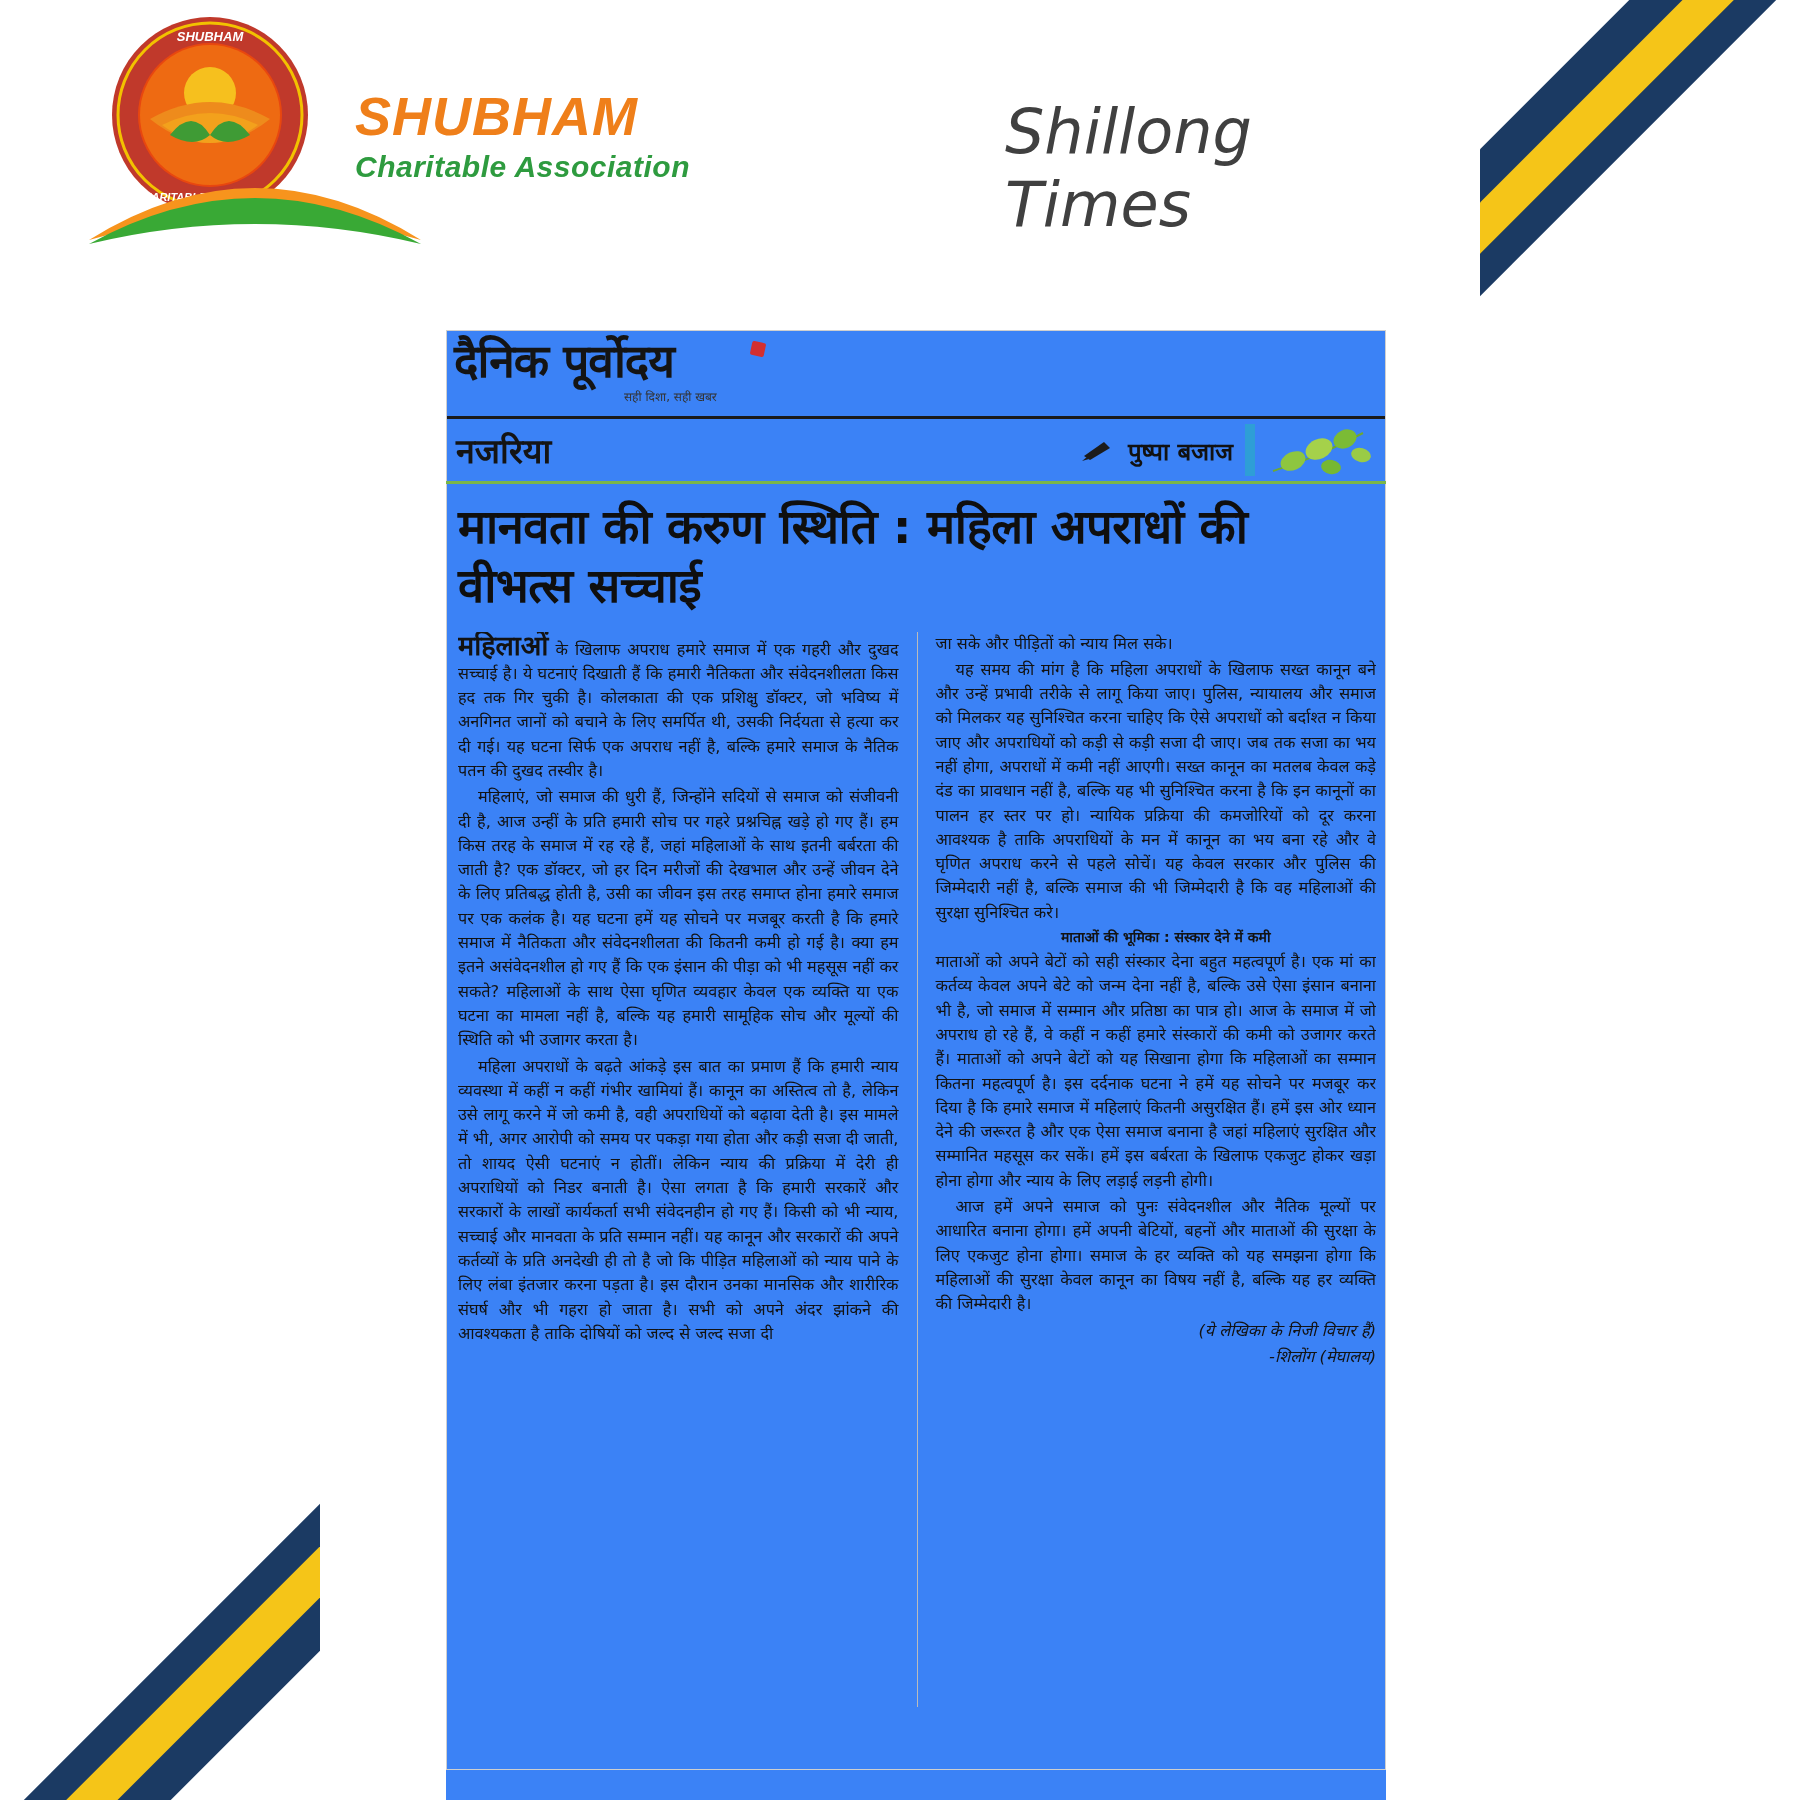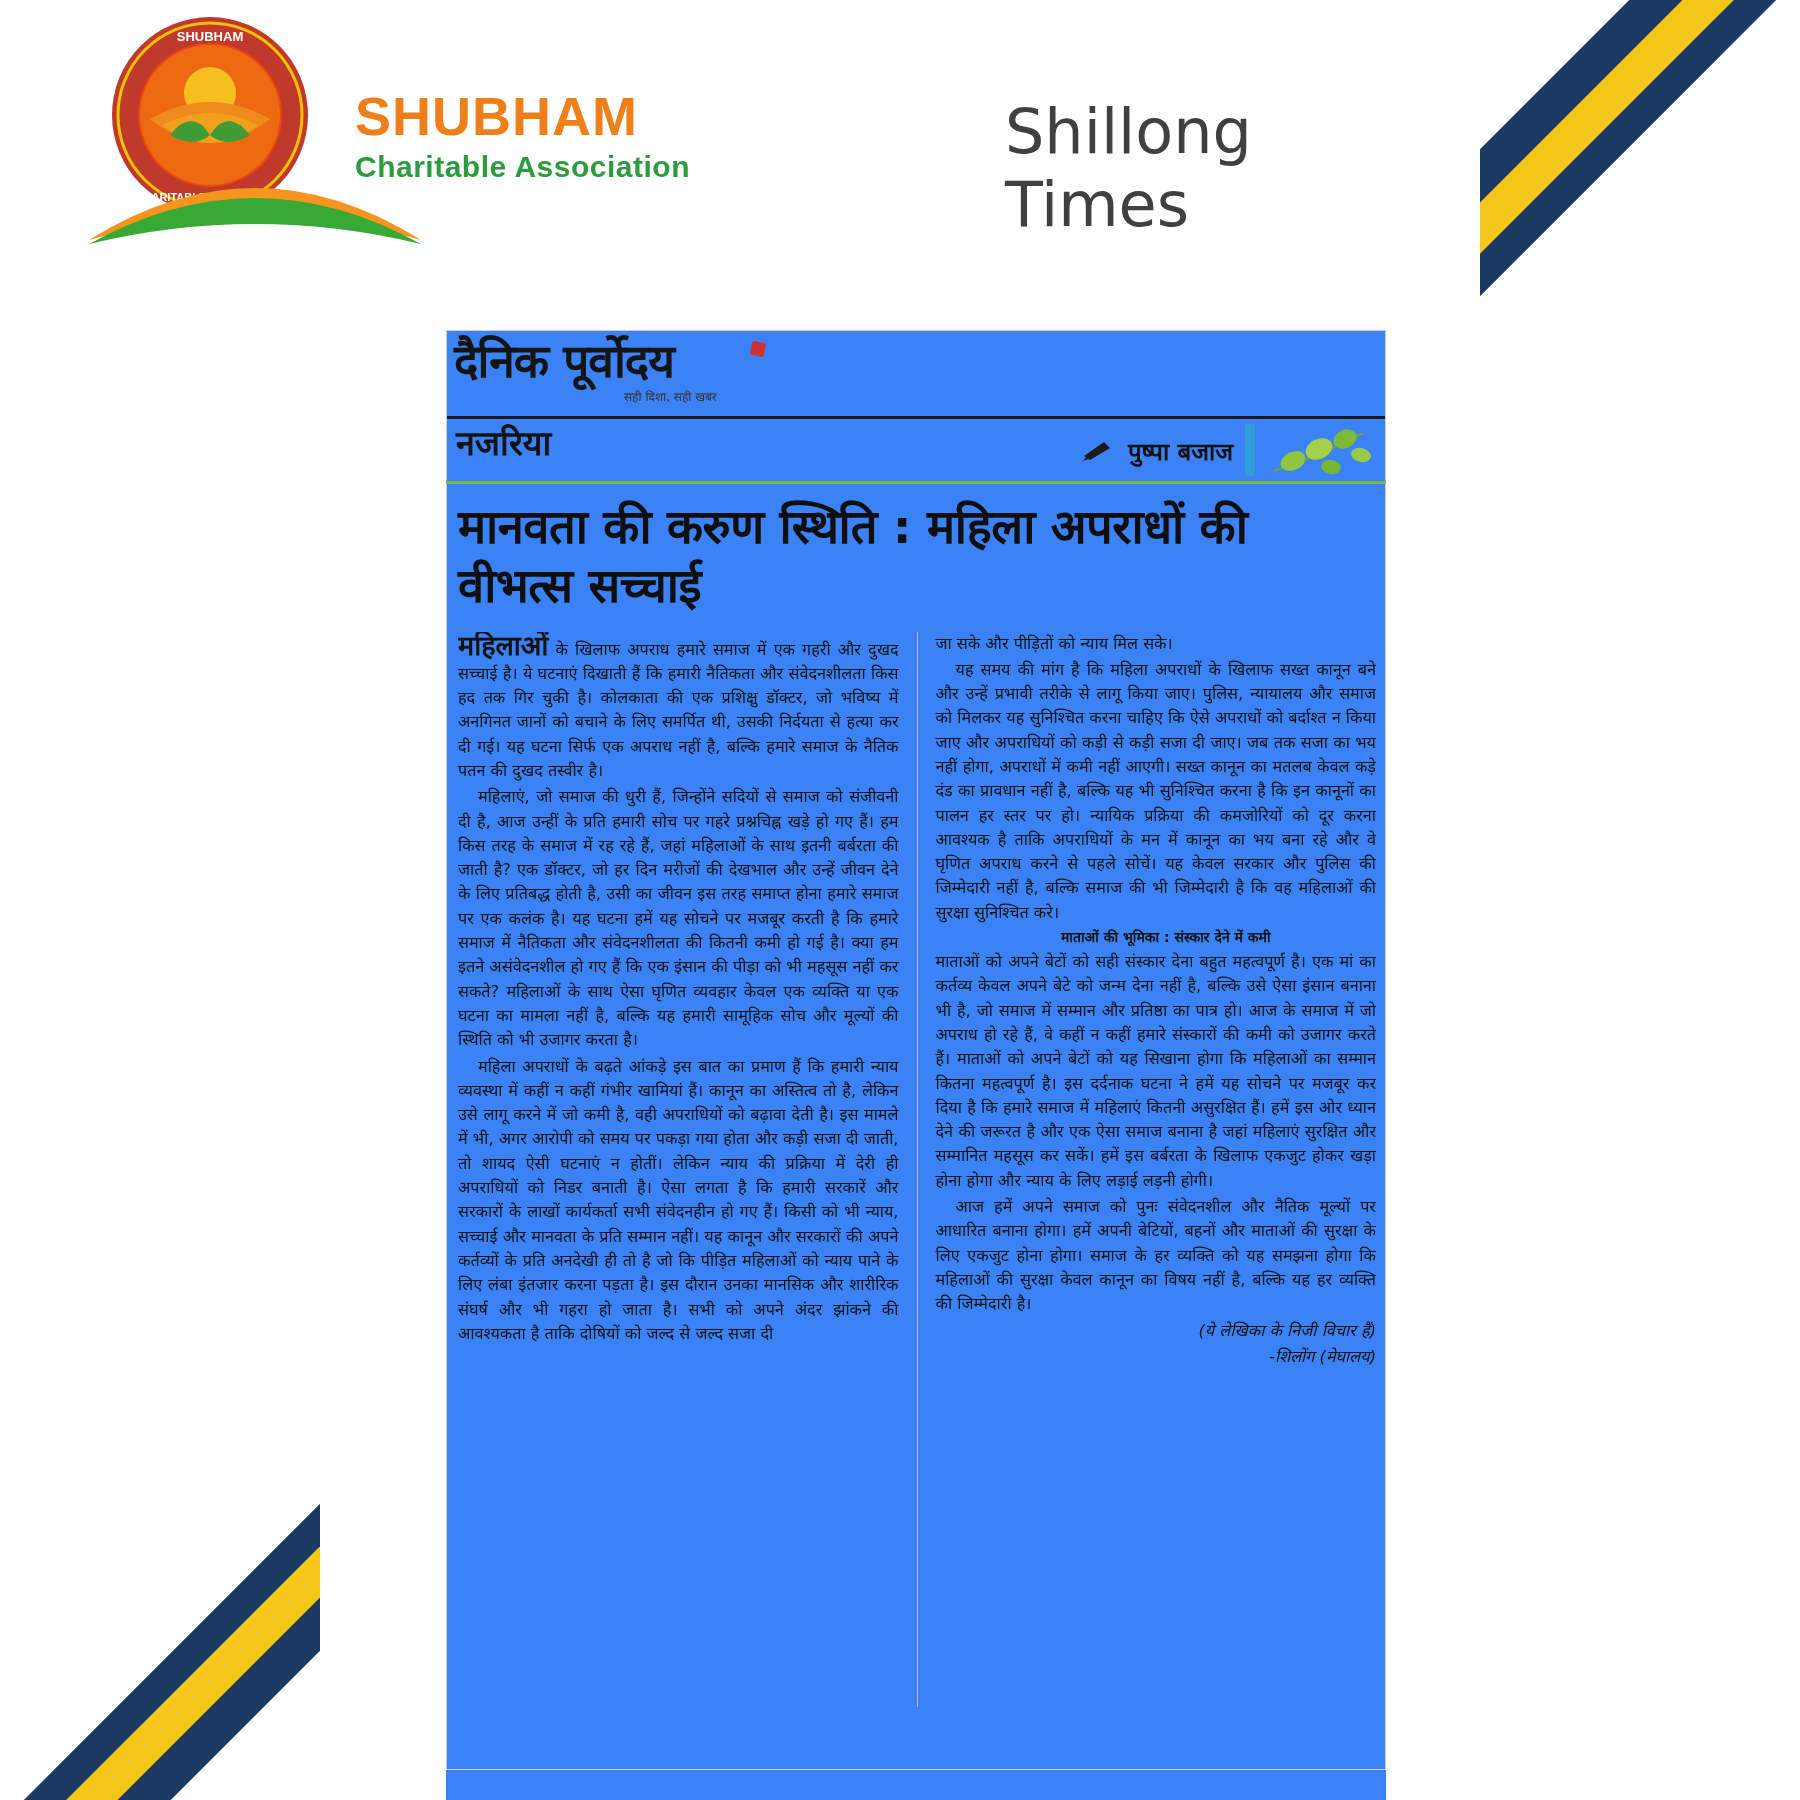--- a/index.html
+++ b/index.html
@@ -41,20 +41,21 @@
   .corner-bl .b1 { background: #1b3a63; bottom: -60px; left: -250px; transform: rotate(-45deg); height: 52px; }
   .corner-bl .b2 { background: #f5c518; bottom: -8px;  left: -250px; transform: rotate(-45deg); height: 46px; }
   .corner-bl .b3 { background: #1b3a63; bottom: 40px;  left: -250px; transform: rotate(-45deg); height: 30px; }
 
   
   .header {
     position: absolute;
     top: 0; left: 0;
     width: 1432px;
     height: 270px;
+    font-style: italic;
   }
   .logo-wrap {
     position: absolute;
     left: 85px;
     top: 10px;
     width: 340px;
     height: 240px;
   }
   .logo-badge {
     position: absolute;
@@ -132,20 +133,21 @@
     background: #d32f2f;
     border-radius: 2px;
     transform: rotate(12deg);
   }
   .rule-top {
     border-top: 3px solid #1a1a1a;
     margin-top: 4px;
   }
   .section-row {
     display: flex;
+    align-items: center;
     height: 62px;
     border-bottom: 3px solid #7ab648;
     position: relative;
   }
   .section-name {
     font-family: "DejaVu Sans", sans-serif;
     font-size: 34px;
     font-weight: bold;
     color: #141414;
     padding-left: 10px;

